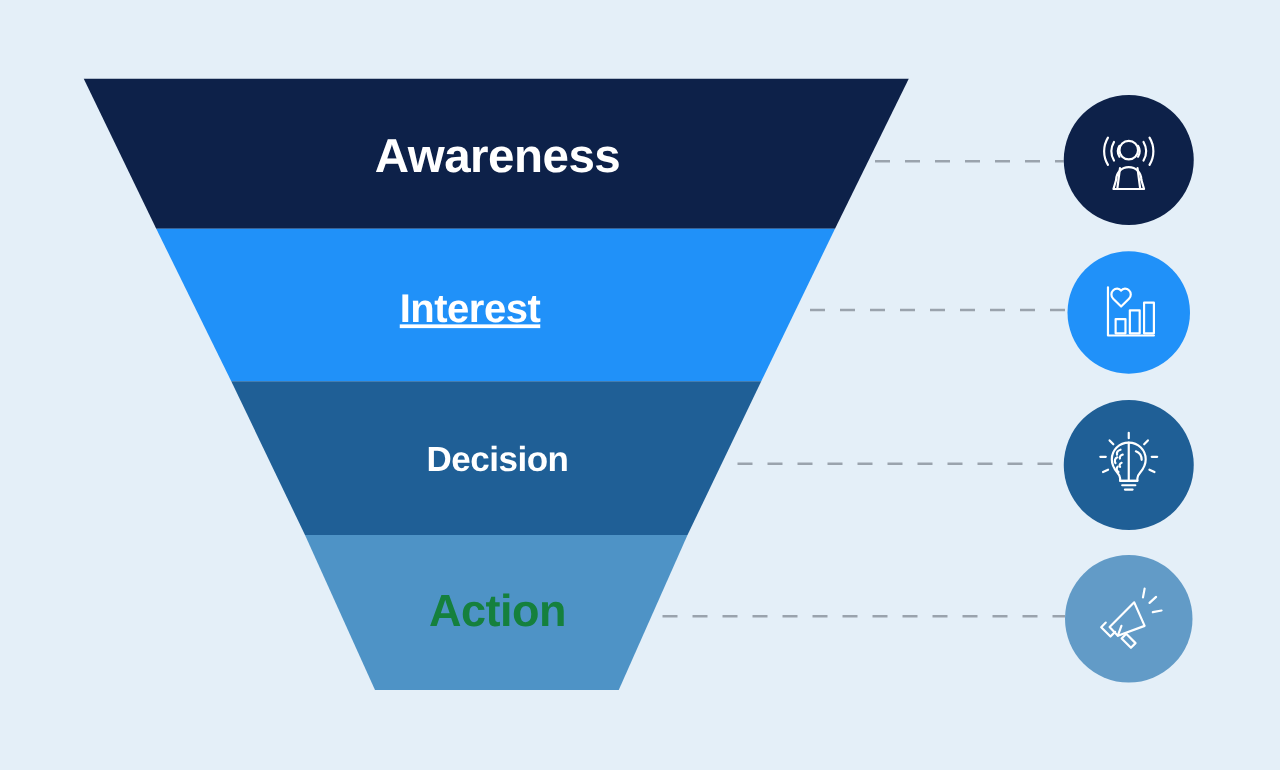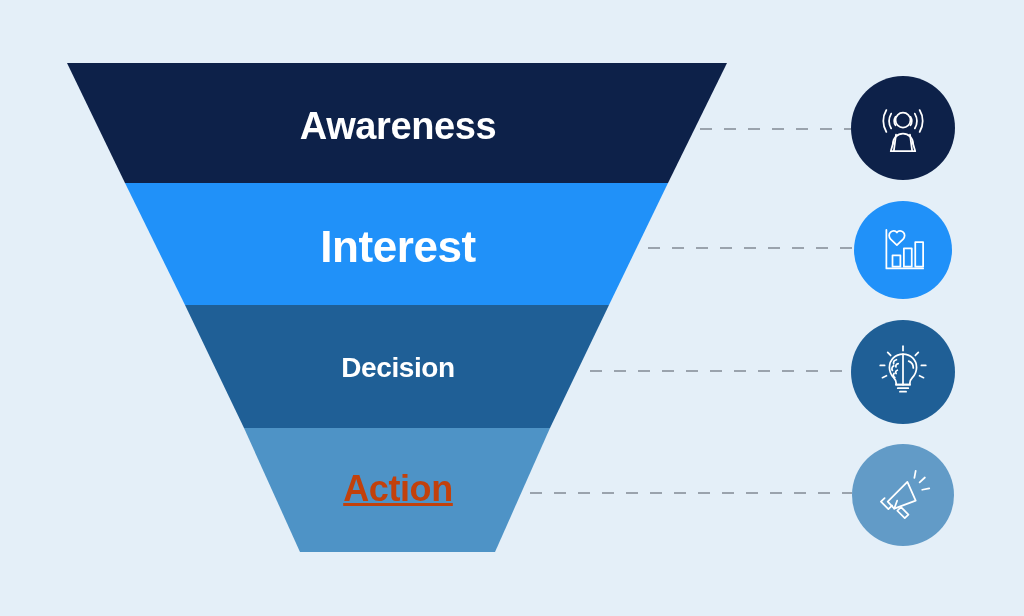--- a/index.html
+++ b/index.html
@@ -66,23 +66,23 @@
     <g id="connector-lines">
         <line x1="700" y1="129" x2="851" y2="129" stroke="#9aa3ad" stroke-width="2" stroke-dasharray="12 12"></line>
         <line x1="648" y1="248" x2="854" y2="248" stroke="#9aa3ad" stroke-width="2" stroke-dasharray="12 12"></line>
         <line x1="590" y1="371" x2="851" y2="371" stroke="#9aa3ad" stroke-width="2" stroke-dasharray="12 12"></line>
         <line x1="530" y1="493" x2="852" y2="493" stroke="#9aa3ad" stroke-width="2" stroke-dasharray="12 12"></line>
       </g>
   </svg>
 
   <div id="stage-labels">
       <div class="stage-label" style="left: 398px; top: 126px; font-size: 38px; color: rgb(255, 255, 255);">Awareness</div>
-      <div class="stage-label" style="left: 398px; top: 247px; font-size: 44px; color: rgb(255, 255, 255);">Interest</div>
+      <div class="stage-label" style="left: 376px; top: 247px; font-size: 32px; color: rgb(255, 255, 255); text-decoration: underline;">Interest</div>
       <div class="stage-label" style="left: 398px; top: 368px; font-size: 28px; color: rgb(255, 255, 255);">Decision</div>
-      <div class="stage-label" style="left: 398px; top: 489px; font-size: 36px; color: #c2410c; text-decoration: underline;">Action</div>
+      <div class="stage-label" style="left: 398px; top: 489px; font-size: 36px; color: #15803d;">Action</div>
     </div>
 
   <div id="icon-badges">
       <div class="icon-badge" style="left: 903px; top: 128px; width: 104px; height: 104px; background: rgb(13, 33, 73);">
         <svg viewBox="0 0 64 64" width="56" height="56" fill="none" stroke="#ffffff" stroke-width="2" stroke-linecap="round" stroke-linejoin="round">
           <circle cx="32" cy="23" r="8.5"></circle>
           <path d="M20.5 50c0-6.5 5-11.5 11.5-11.5S43.5 43.5 43.5 50"></path>
           <path d="M20.5 50l-2.5 8.5h28L43.5 50"></path>
           <path d="M24 39.5L21.5 58.5"></path>
           <path d="M40 39.5L42.5 58.5"></path>

